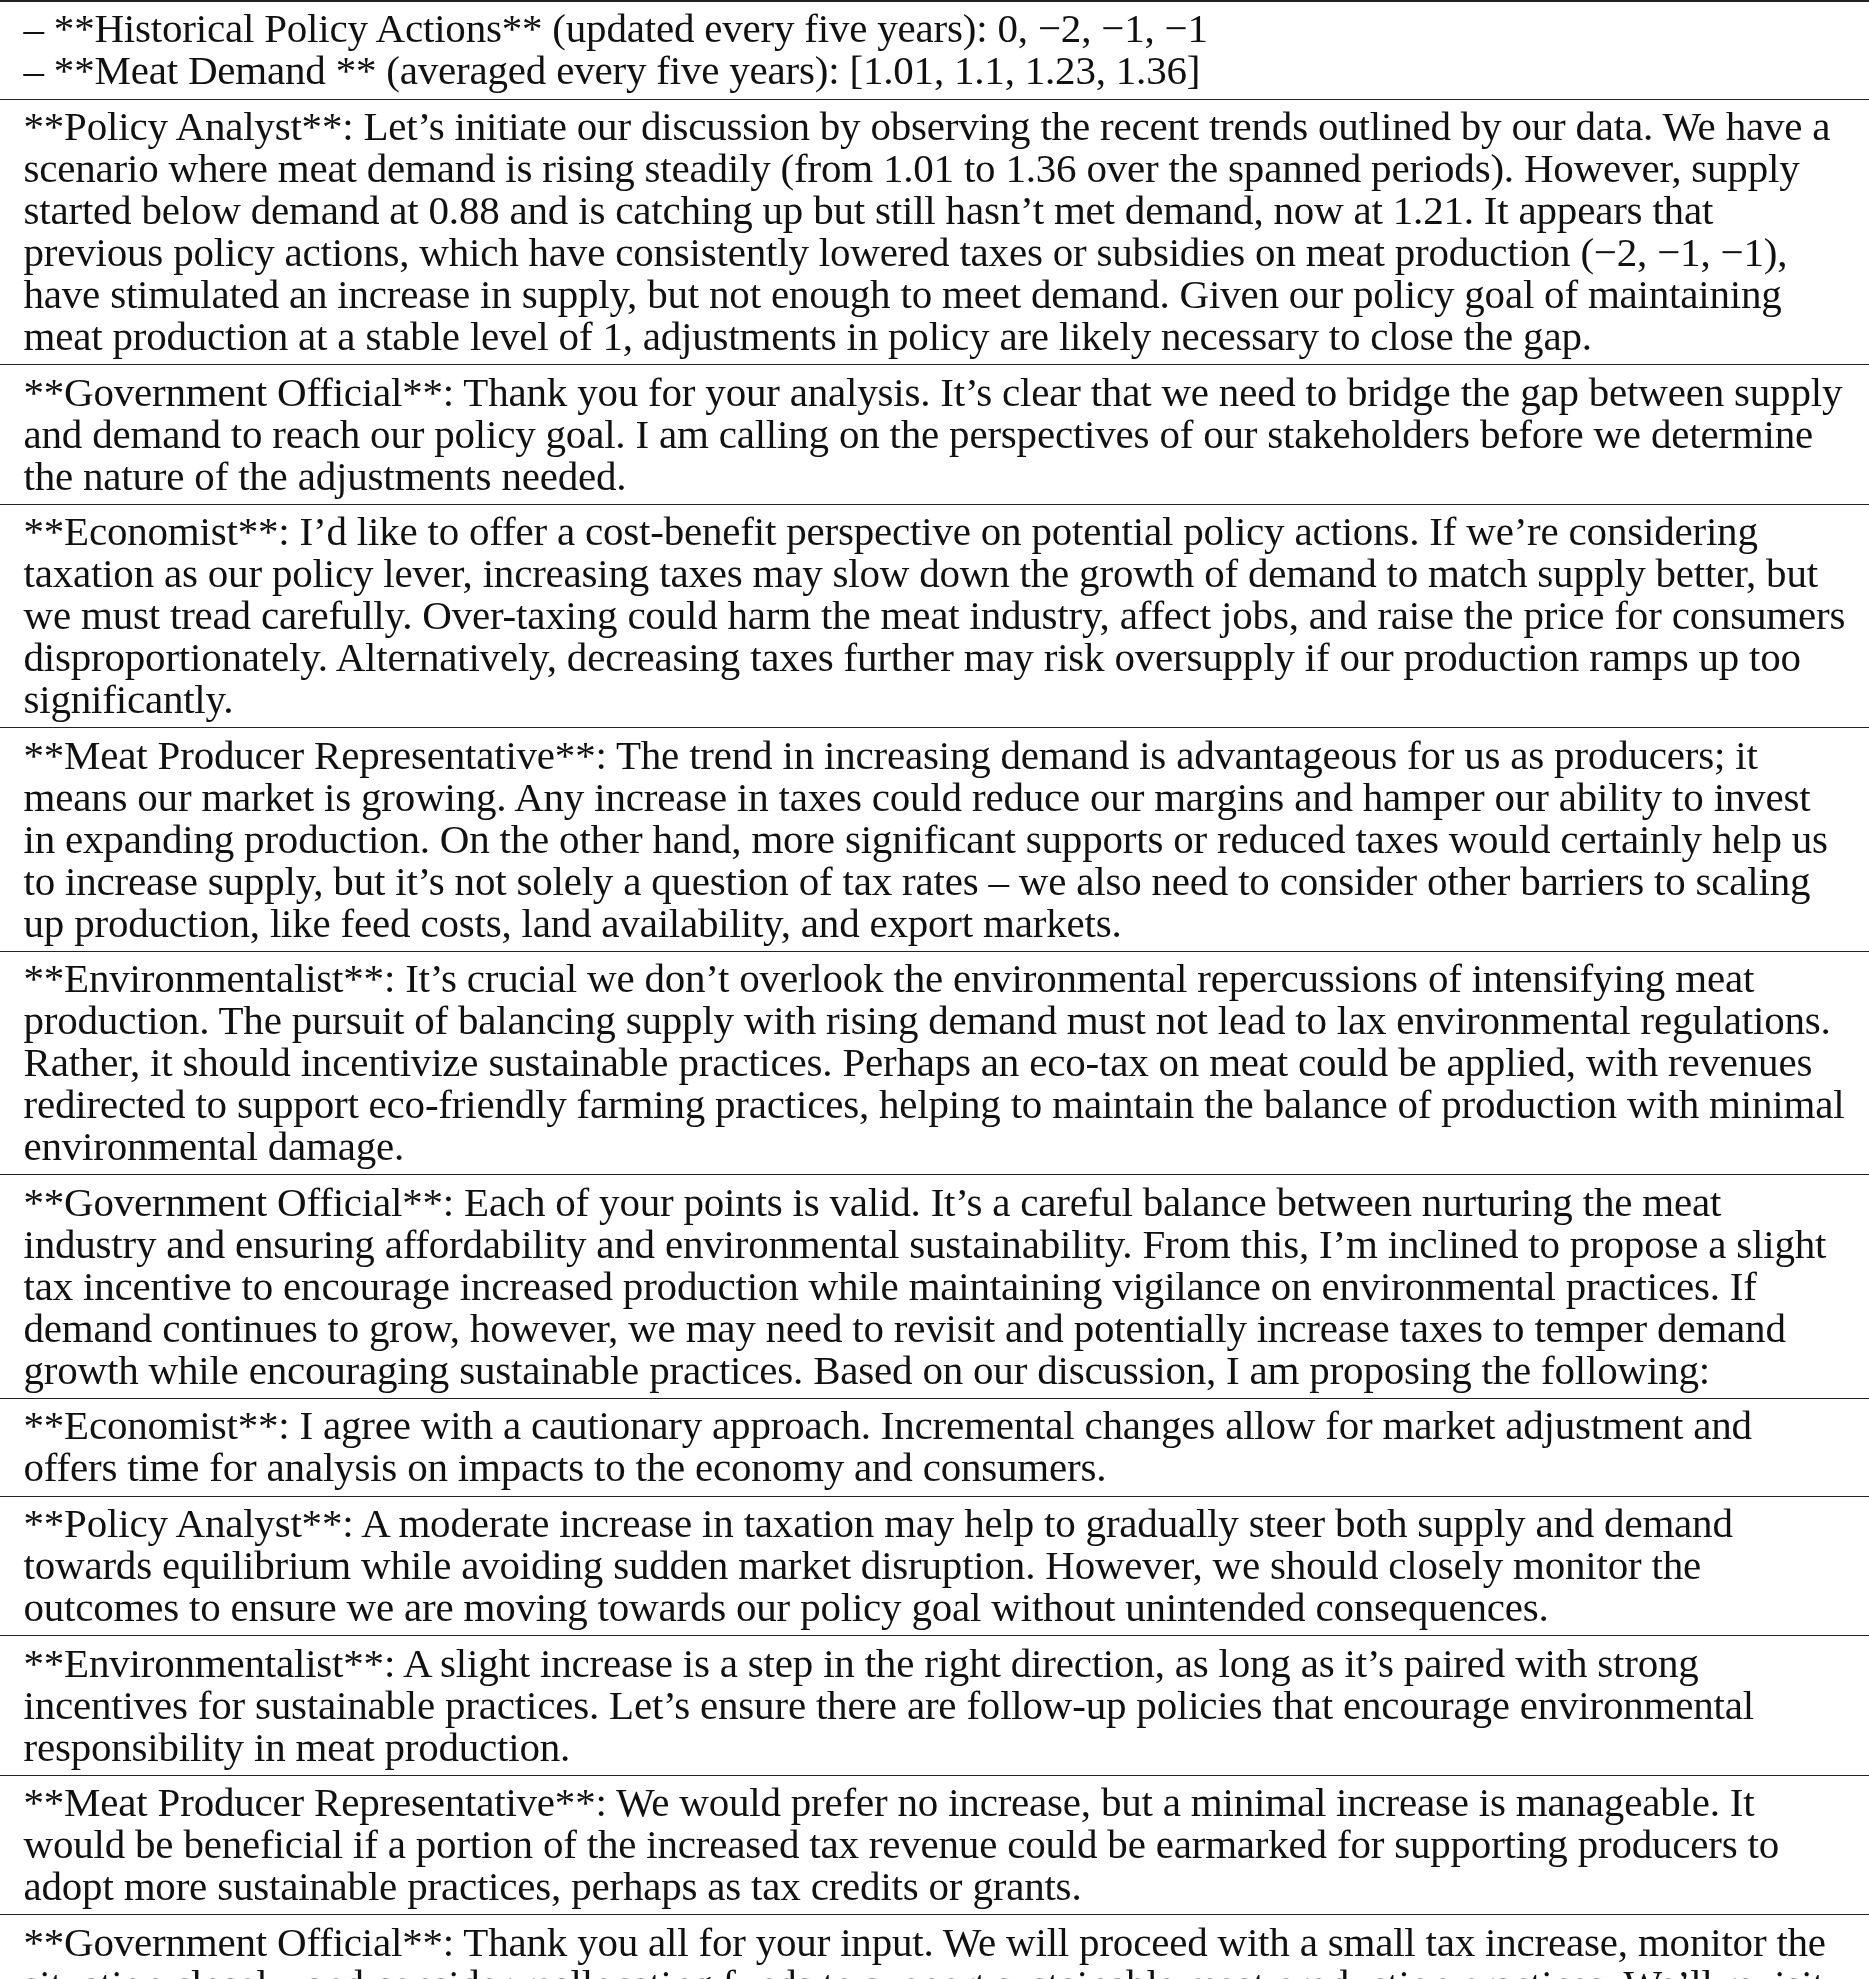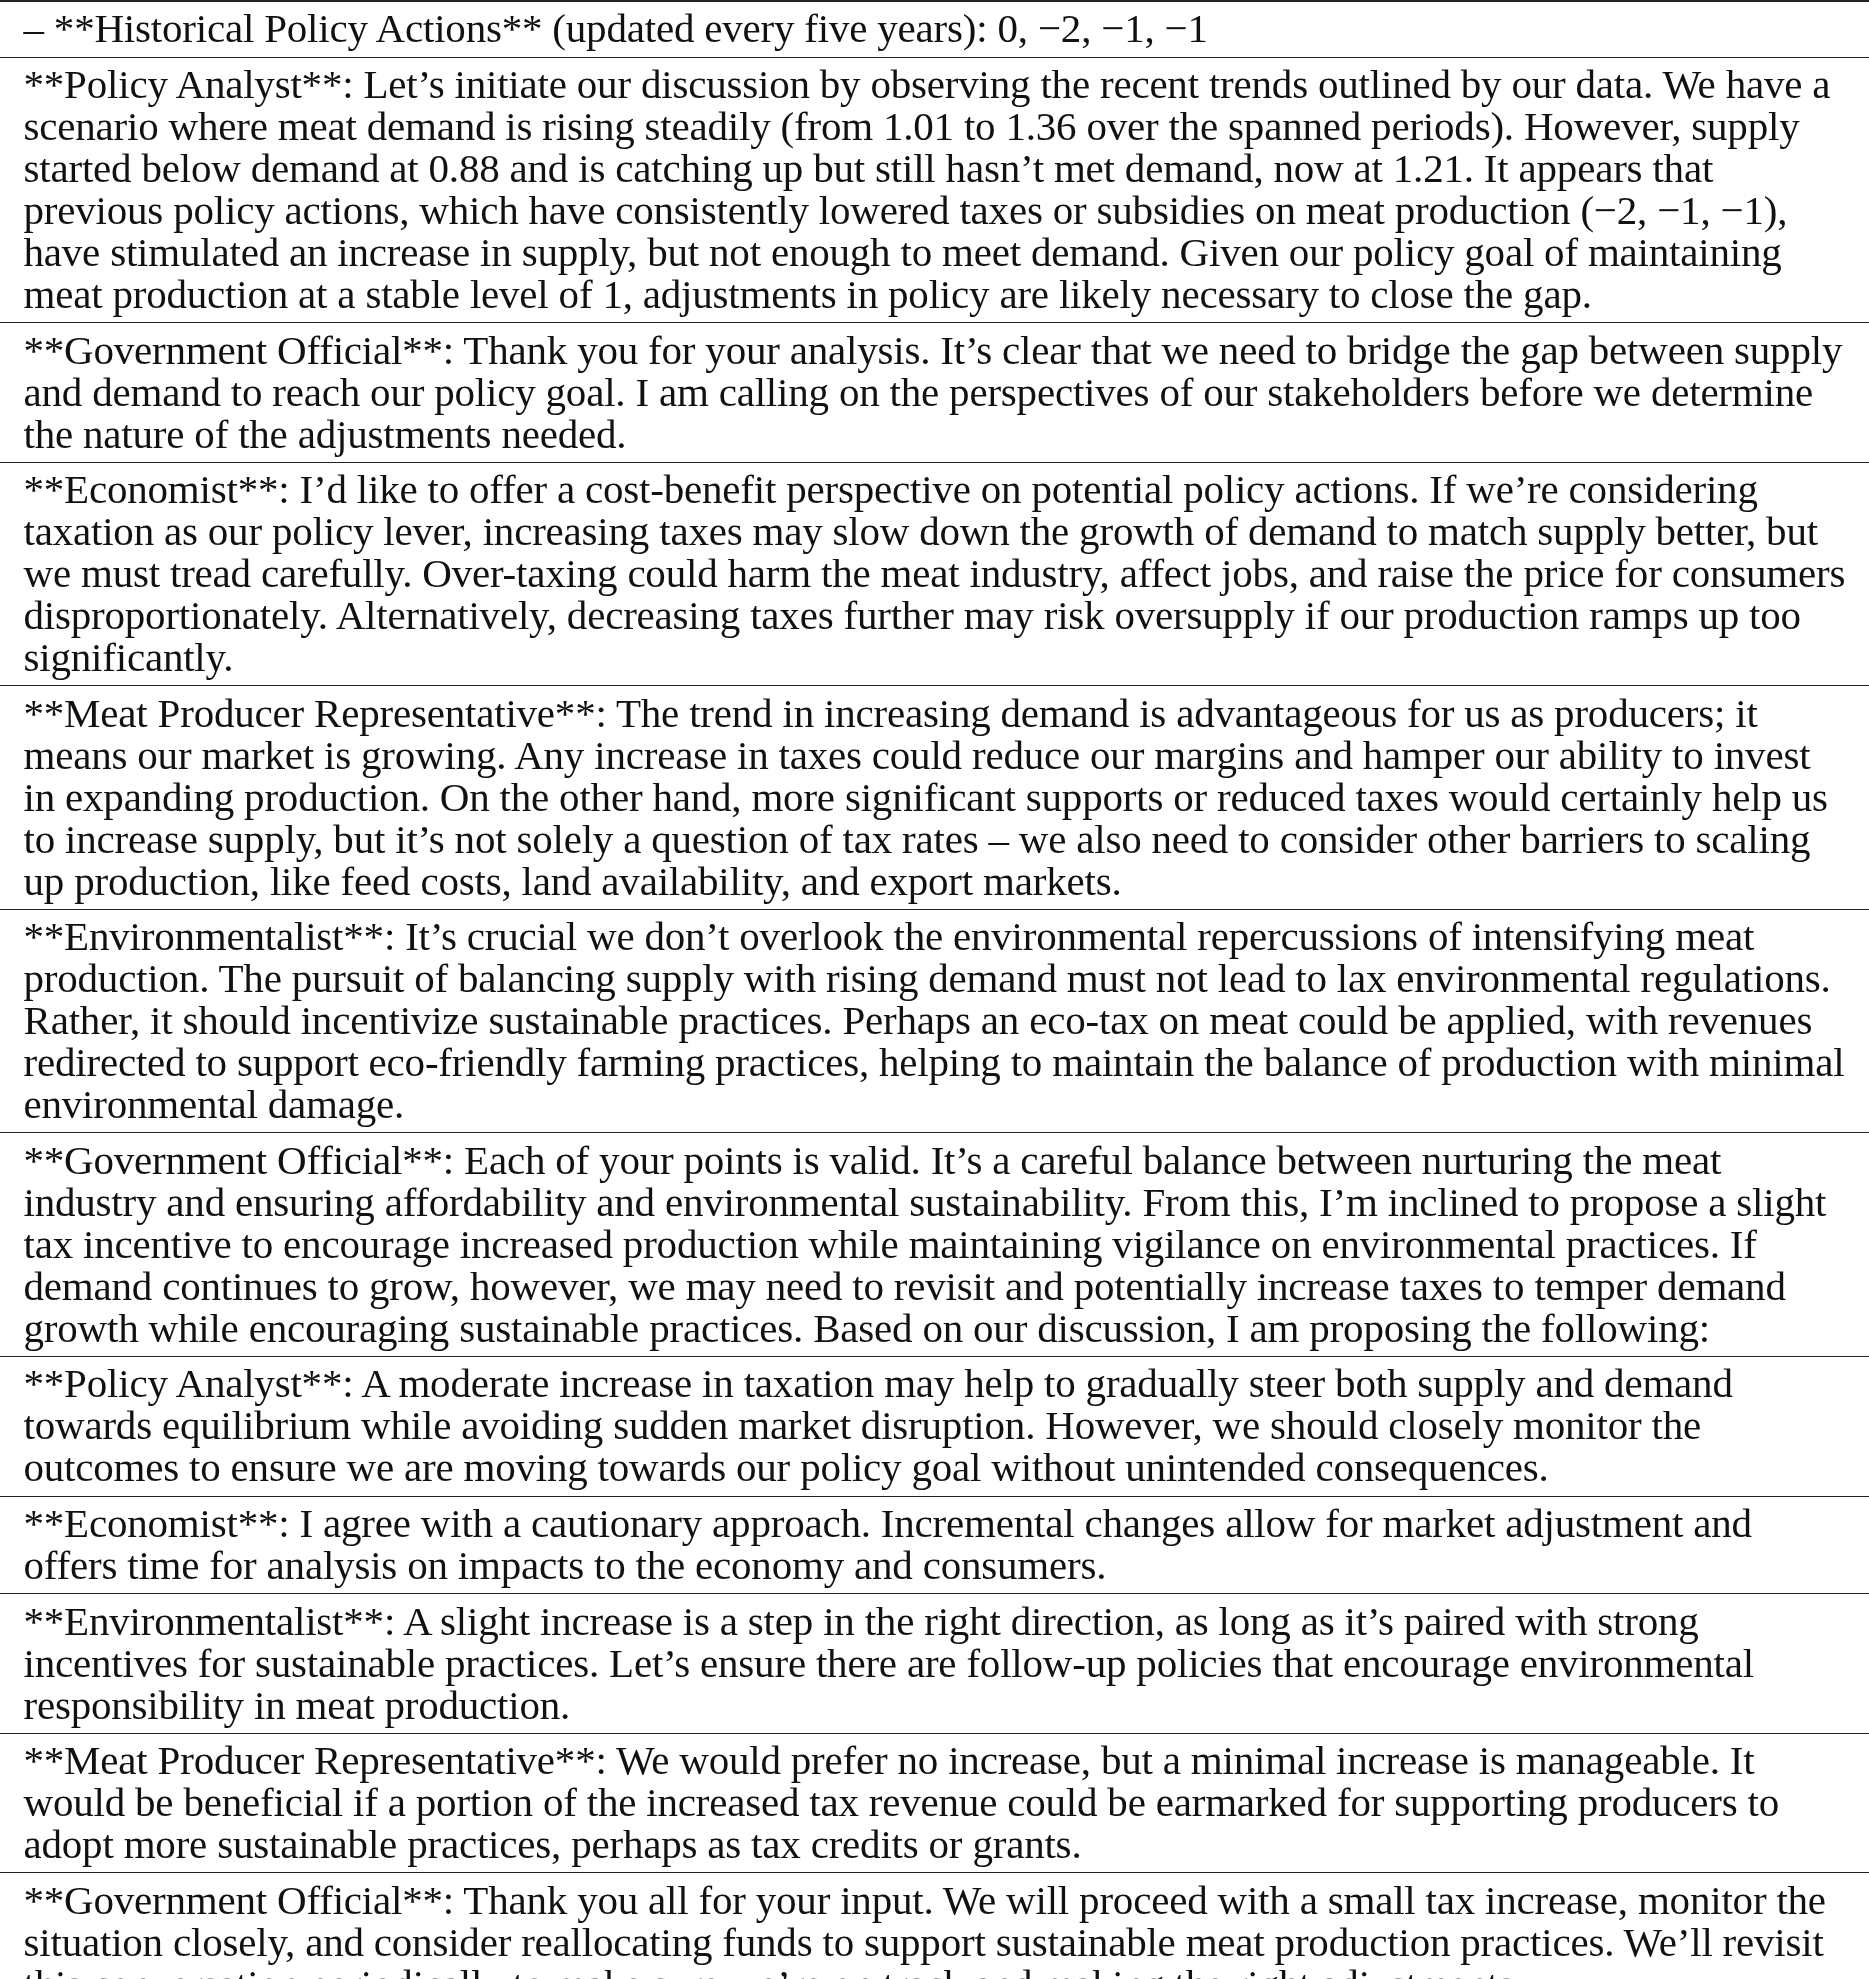--- a/index.html
+++ b/index.html
@@ -25,20 +25,21 @@
   .para { display: block; }
   .speaker { }
 </style>
 </head>
 <body>
 
 <div class="doc">
 
   <div class="row">
     <span class="line">– **Historical Policy Actions** (updated every five years): 0, −2, −1, −1</span>
+    <span class="line">– **Meat Demand ** (averaged every five years): [1.01, 1.1, 1.23, 1.36]</span>
   </div>
 
   <div class="row">
     <span class="para"><span class="speaker">**Policy Analyst**</span><span>: Let’s initiate our discussion by observing the recent trends outlined by our data. We have a scenario where meat demand is rising steadily (from 1.01 to 1.36 over the spanned periods). However, supply started below demand at 0.88 and is catching up but still hasn’t met demand, now at 1.21. It appears that previous policy actions, which have consistently lowered taxes or subsidies on meat production (−2, −1, −1), have stimulated an increase in supply, but not enough to meet demand. Given our policy goal of maintaining meat production at a stable level of 1, adjustments in policy are likely necessary to close the gap.</span></span>
   </div>
 
   <div class="row">
     <span class="para"><span class="speaker">**Government Official**</span><span>: Thank you for your analysis. It’s clear that we need to bridge the gap between supply and demand to reach our policy goal. I am calling on the perspectives of our stakeholders before we determine the nature of the adjustments needed.</span></span>
   </div>
 
@@ -52,25 +53,25 @@
 
   <div class="row">
     <span class="para"><span class="speaker">**Environmentalist**</span><span>: It’s crucial we don’t overlook the environmental repercussions of intensifying meat production. The pursuit of balancing supply with rising demand must not lead to lax environmental regulations. Rather, it should incentivize sustainable practices. Perhaps an eco-tax on meat could be applied, with revenues redirected to support eco-friendly farming practices, helping to maintain the balance of production with minimal environmental damage.</span></span>
   </div>
 
   <div class="row">
     <span class="para"><span class="speaker">**Government Official**</span><span>: Each of your points is valid. It’s a careful balance between nurturing the meat industry and ensuring affordability and environmental sustainability. From this, I’m inclined to propose a slight tax incentive to encourage increased production while maintaining vigilance on environmental practices. If demand continues to grow, however, we may need to revisit and potentially increase taxes to temper demand growth while encouraging sustainable practices. Based on our discussion, I am proposing the following:</span></span>
   </div>
 
   <div class="row">
-    <span class="para"><span class="speaker">**Policy Analyst**</span><span>: A moderate increase in taxation may help to gradually steer both supply and demand towards equilibrium while avoiding sudden market disruption. However, we should closely monitor the outcomes to ensure we are moving towards our policy goal without unintended consequences.</span></span>
+    <span class="para"><span class="speaker">**Economist**</span><span>: I agree with a cautionary approach. Incremental changes allow for market adjustment and offers time for analysis on impacts to the economy and consumers.</span></span>
   </div>
 
   <div class="row">
-    <span class="para"><span class="speaker">**Economist**</span><span>: I agree with a cautionary approach. Incremental changes allow for market adjustment and offers time for analysis on impacts to the economy and consumers.</span></span>
+    <span class="para"><span class="speaker">**Policy Analyst**</span><span>: A moderate increase in taxation may help to gradually steer both supply and demand towards equilibrium while avoiding sudden market disruption. However, we should closely monitor the outcomes to ensure we are moving towards our policy goal without unintended consequences.</span></span>
   </div>
 
   <div class="row">
     <span class="para"><span class="speaker">**Environmentalist**</span><span>: A slight increase is a step in the right direction, as long as it’s paired with strong incentives for sustainable practices. Let’s ensure there are follow-up policies that encourage environmental responsibility in meat production.</span></span>
   </div>
 
   <div class="row">
     <span class="para"><span class="speaker">**Meat Producer Representative**</span><span>: We would prefer no increase, but a minimal increase is manageable. It would be beneficial if a portion of the increased tax revenue could be earmarked for supporting producers to adopt more sustainable practices, perhaps as tax credits or grants.</span></span>
   </div>
 

